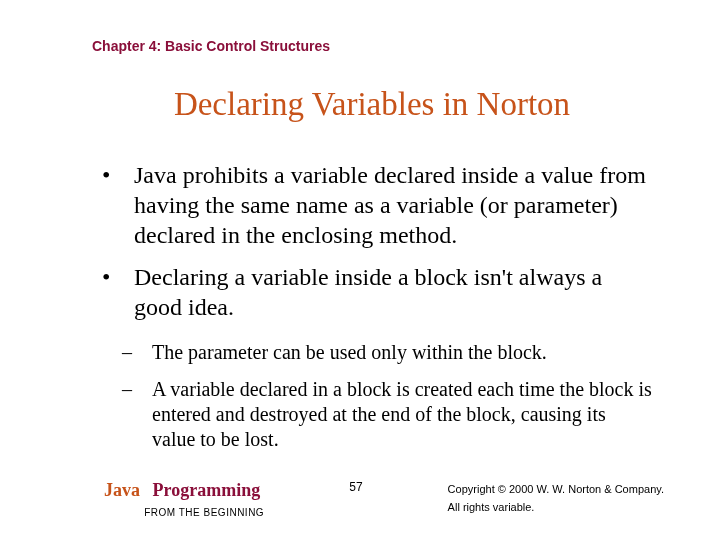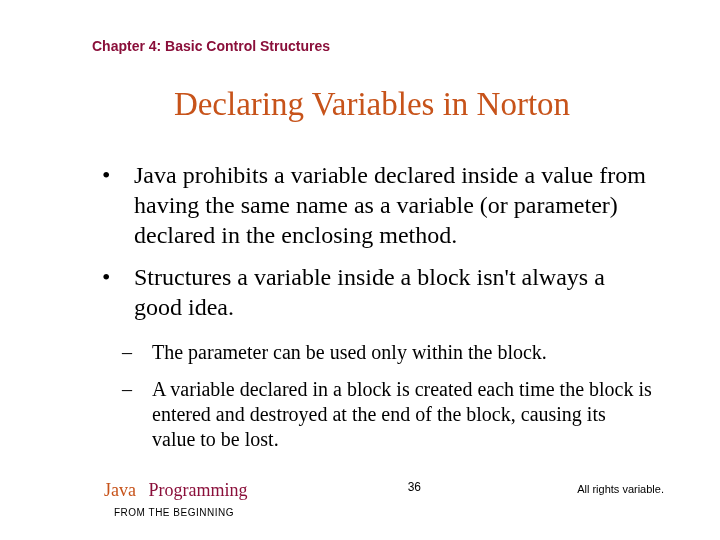--- a/index.html
+++ b/index.html
@@ -82,32 +82,33 @@
     display: flex;
     align-items: flex-start;
     justify-content: space-between;
   }
   .footer-left {
     display: flex;
     flex-direction: column;
   }
   .book-title {
     font-family: "Times New Roman", Times, serif;
-    font-weight: normal;
+    font-weight: bold;
     font-size: 18px;
   }
   .book-title .j1 { color: #c7531a; }
   .book-title .j2 { color: #8a0f3a; }
   .book-sub {
     font-family: Arial, Helvetica, sans-serif;
     font-size: 10px;
     letter-spacing: 0.5px;
     color: #000;
     margin-top: 2px;
     margin-left: 18px;
+    text-align: right;
   }
   .page-num {
     font-family: Arial, Helvetica, sans-serif;
     font-size: 12px;
     color: #000;
     padding-top: 4px;
   }
   .copyright {
     font-family: Arial, Helvetica, sans-serif;
     font-size: 11px;
@@ -124,36 +125,37 @@
 
 <div class="slide-title">Declaring Variables in Norton</div>
 
 <div class="content">
   <div class="bullet-row">
     <div class="bullet-dot">•</div>
     <div class="bullet-text">Java prohibits a variable declared inside a value from having the same name as a variable (or parameter) declared in the enclosing method.</div>
   </div>
   <div class="bullet-row">
     <div class="bullet-dot">•</div>
-    <div class="bullet-text">Structures a variable inside a block isn't always a good idea.</div>
+    <div class="bullet-text">Declaring a variable inside a block isn't always a good idea.</div>
   </div>
   <div class="sub-bullet-row" style="margin-top:10px;">
     <div class="sub-bullet-dash">–</div>
     <div class="sub-bullet-text">The parameter can be used only within the block.</div>
   </div>
   <div class="sub-bullet-row">
     <div class="sub-bullet-dash">–</div>
     <div class="sub-bullet-text">A variable declared in a block is created each time the block is entered and destroyed at the end of the block, causing its value to be lost.</div>
   </div>
 </div>
 
 <div class="footer">
   <div class="footer-left">
     <div class="book-title">
       <span class="j1">Java</span><span class="j2"> Programming</span>
     </div>
     <div class="book-sub">FROM THE BEGINNING</div>
   </div>
-  <div class="page-num">36</div>
+  <div class="page-num">57</div>
   <div class="copyright">
+    <div>Copyright © 2000 W. W. Norton &amp; Company.</div>
     <div>All rights variable.</div>
   </div>
 </div>
 
 </body></html>

